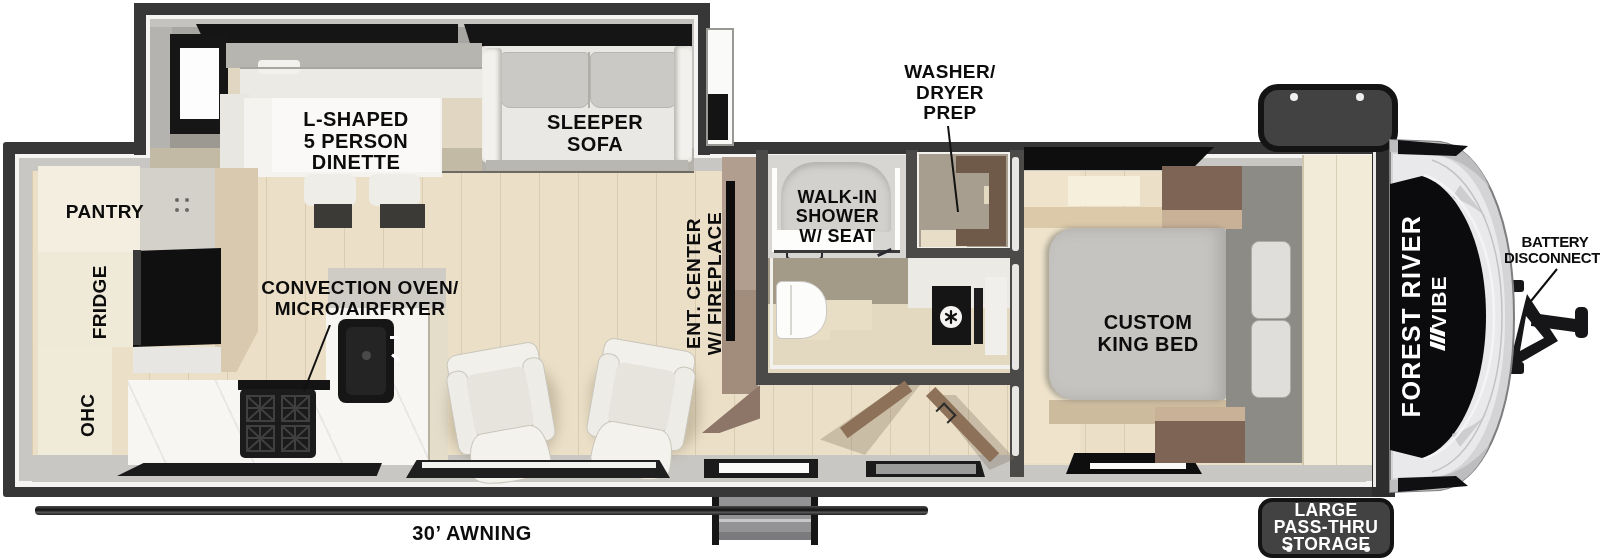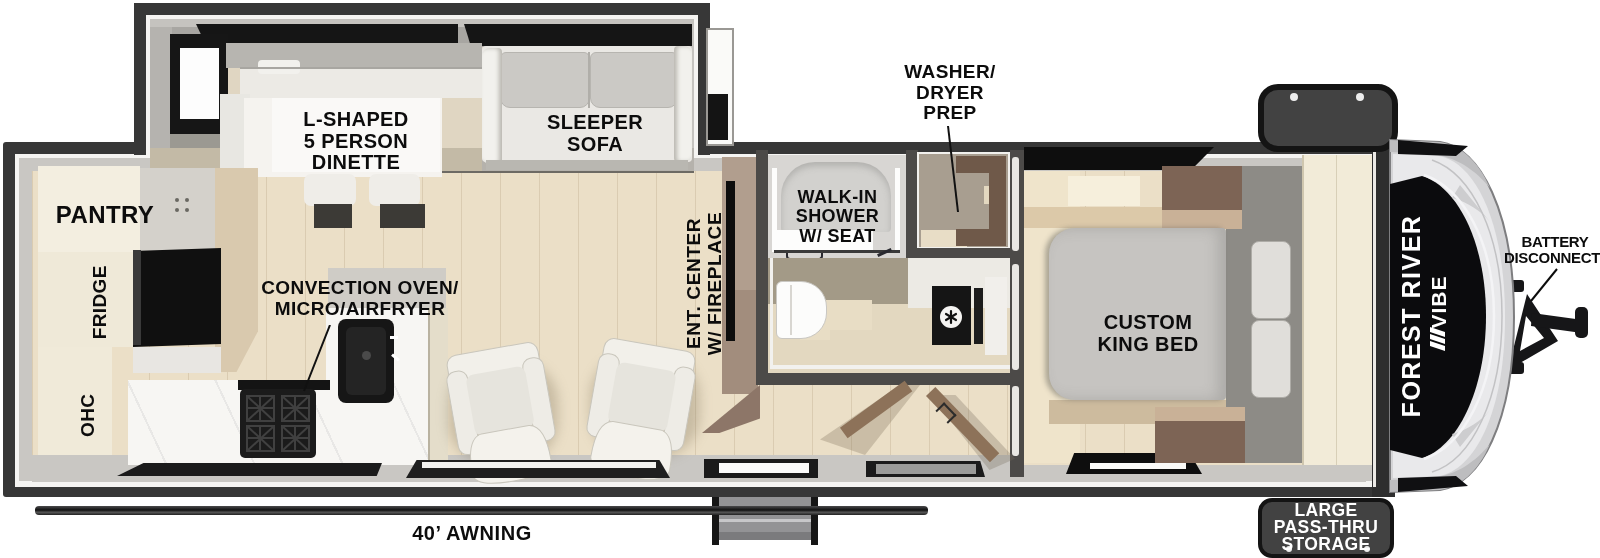--- a/index.html
+++ b/index.html
@@ -373,21 +373,21 @@
 <div class="abs" style="left:1286px;top:546px;width:6px;height:6px;background:#efefef;border-radius:50%"></div>
 <div class="abs" style="left:1364px;top:546px;width:6px;height:6px;background:#efefef;border-radius:50%"></div>
 
 <div class="lbl" style="left:1258px;top:502px;width:136px;font-size:17.5px;color:#fff;line-height:17px">LARGE<br>PASS-THRU<br>STORAGE</div>
 
 <div class="abs" style="left:272px;top:98px;width:168px;height:74px;background:#faf9f7"></div>
 <div class="lbl" style="left:272px;top:109px;width:168px;font-size:20px">L-SHAPED<br>5 PERSON<br>DINETTE</div>
 
 <div class="lbl" style="left:510px;top:112px;width:170px;font-size:20px">SLEEPER<br>SOFA</div>
 
-<div class="lbl" style="left:40px;top:202px;width:130px;font-size:24px">PANTRY</div>
+<div class="lbl" style="left:40px;top:202px;width:130px;font-size:19px">PANTRY</div>
 
 <div class="lbl" style="left:50px;top:292px;width:100px;font-size:19px;transform:rotate(-90deg)">FRIDGE</div>
 
 <div class="lbl" style="left:38px;top:405px;width:100px;font-size:19px;transform:rotate(-90deg)">OHC</div>
 
 <div class="lbl" style="left:230px;top:278px;width:260px;font-size:19px">CONVECTION OVEN/<br>MICRO/AIRFRYER</div>
 
 <svg class="abs" style="left:290px;top:325px" width="50" height="70" viewBox="0 0 50 70">
     <line x1="40" y1="0" x2="14" y2="66" stroke="#111" stroke-width="2"></line>
   </svg>
@@ -397,13 +397,13 @@
 <div class="lbl" style="left:760px;top:188px;width:155px;font-size:18px">WALK-IN<br>SHOWER<br>W/ SEAT</div>
 
 <div class="lbl" style="left:870px;top:62px;width:160px;font-size:19px">WASHER/<br>DRYER<br>PREP</div>
 
 <svg class="abs" style="left:940px;top:126px" width="30" height="90" viewBox="0 0 30 90">
     <line x1="8" y1="0" x2="18" y2="86" stroke="#111" stroke-width="2"></line>
   </svg>
 
 <div class="lbl" style="left:1060px;top:312px;width:176px;font-size:20px">CUSTOM<br>KING BED</div>
 
-<div class="lbl" style="left:372px;top:523px;width:200px;font-size:20px;letter-spacing:.6px">40’ AWNING</div>
+<div class="lbl" style="left:372px;top:523px;width:200px;font-size:20px;letter-spacing:.6px">30’ AWNING</div>
 
 </body></html>

